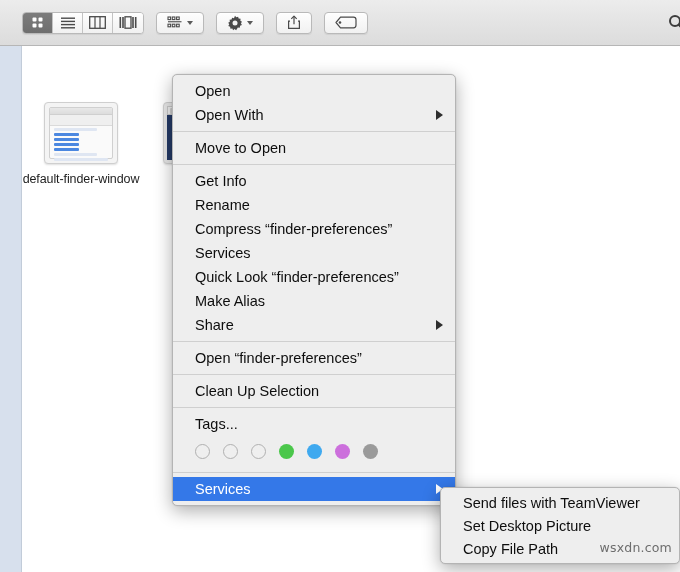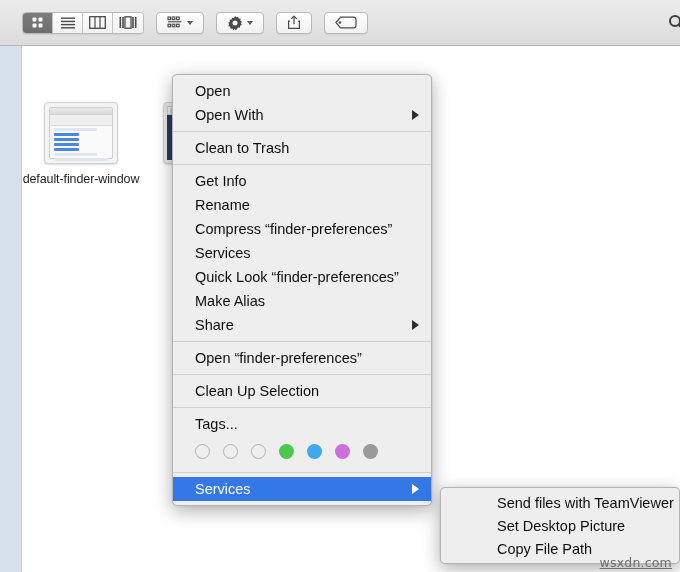--- a/index.html
+++ b/index.html
@@ -161,21 +161,21 @@
     border: 1px solid #b4b4b4;
     border-radius: 5px;
     box-shadow: 0 5px 18px rgba(0,0,0,0.32), 0 0 0 0.5px rgba(0,0,0,0.06);
     padding: 4px 0;
     font-size: 14.5px;
     color: #0d0d0d;
     overflow: hidden;
   }
   #context-menu {
     left: 172px; top: 74px;
-    width: 260px;
+    width: 284px;
   }
   .menu-row {
     height: 24px;
     display: flex;
     align-items: center;
     padding: 0 14px 0 22px;
     white-space: nowrap;
     position: relative;
   }
   .menu-row.highlight {
@@ -217,32 +217,30 @@
 
   
   #services-submenu {
     left: 440px; top: 487px;
     width: 240px;
     padding: 3px 0;
   }
   #services-submenu .menu-row {
     padding-left: 22px;
     height: 23px;
-    margin-left: 34px;
   }
 
   
   .watermark {
     position: absolute;
-    right: 8px; bottom: 2px;
+    right: 8px; bottom: 17px;
     font-size: 12.5px;
     color: #6d6d6d;
     letter-spacing: 0.2px;
     font-family: "DejaVu Sans", sans-serif;
-    text-decoration: underline;
   }
 </style>
 </head>
 <body>
 
 <div id="root">
 
   <div class="toolbar">
 
     <div class="seg-group">
@@ -392,21 +390,21 @@
       <div class="menu-row">
         <span>Open With</span>
         <span class="submenu-arrow"></span>
       </div>
     </div>
 
     <div class="menu-sep"></div>
 
     <div>
       <div class="menu-row">
-        <span>Clean to Trash</span>
+        <span>Move to Open</span>
       </div>
     </div>
 
     <div class="menu-sep"></div>
 
     <div>
       <div class="menu-row">
         <span>Get Info</span>
       </div>
       <div class="menu-row">

